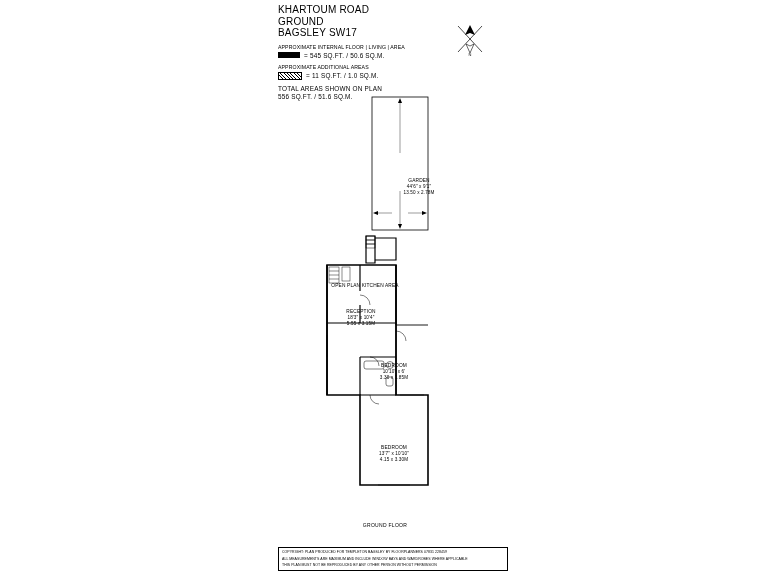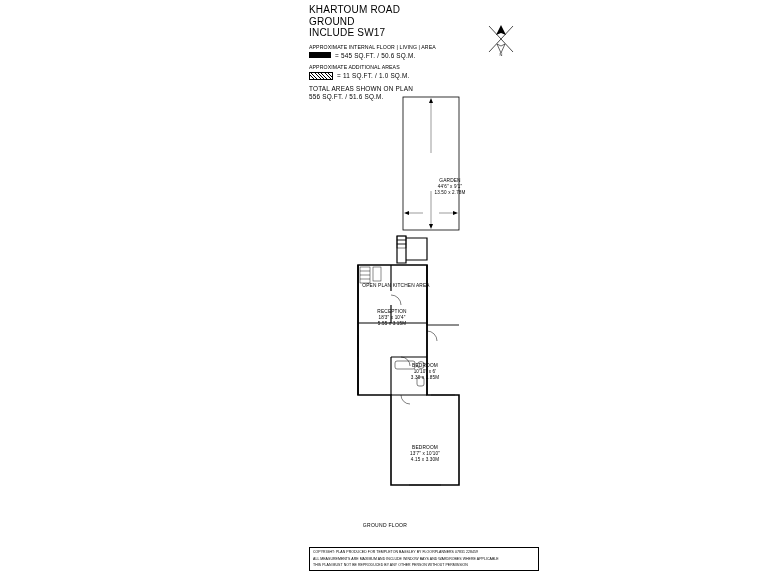--- a/index.html
+++ b/index.html
@@ -1,17 +1,17 @@
 <!DOCTYPE html>
 <html><head>
 <meta charset="utf-8">
 <style>
   html,body{margin:0;padding:0;background:#ffffff;}
   body{width:768px;height:576px;position:relative;font-family:"Liberation Sans",sans-serif;color:#000;overflow:hidden;}
-  .abs{position:absolute;margin-left:31px;}
+  .abs{position:absolute;}
 
   
   #header{left:278px;top:4px;width:230px;}
   .addr-line{font-size:10px;line-height:11.5px;letter-spacing:.2px;}
   .legend-head{font-size:5.2px;line-height:7px;letter-spacing:.1px;margin-top:5px;}
   .legend-row{display:flex;align-items:center;gap:4px;margin-top:1px;}
   .swatch-solid{width:22px;height:6px;background:#000;}
   .swatch-hatch{width:22px;height:6px;border:.5px solid #000;
     background:repeating-linear-gradient(45deg,#000 0 .6px,#fff .6px 2.4px);}
   .legend-txt{font-size:6.4px;letter-spacing:.2px;}
@@ -30,21 +30,21 @@
   
   #footer{left:278px;top:547px;width:228px;height:22px;border:.6px solid #000;}
   #footer p{margin:0;font-size:3.5px;line-height:4.6px;padding:2px 3px 0 3px;letter-spacing:.05px;}
 </style>
 </head>
 <body>
 
 <div class="abs" id="header">
   <div class="addr-line">KHARTOUM ROAD</div>
   <div class="addr-line">GROUND</div>
-  <div class="addr-line">INCLUDE SW17</div>
+  <div class="addr-line">BAGSLEY SW17</div>
 
   <div class="legend-head">APPROXIMATE INTERNAL FLOOR | LIVING | AREA</div>
   <div class="legend-row">
     <span class="swatch-solid"></span>
     <span class="legend-txt">= 545 SQ.FT. / 50.6 SQ.M.</span>
   </div>
 
   <div class="legend-head">APPROXIMATE ADDITIONAL AREAS</div>
   <div class="legend-row">
     <span class="swatch-hatch"></span>

